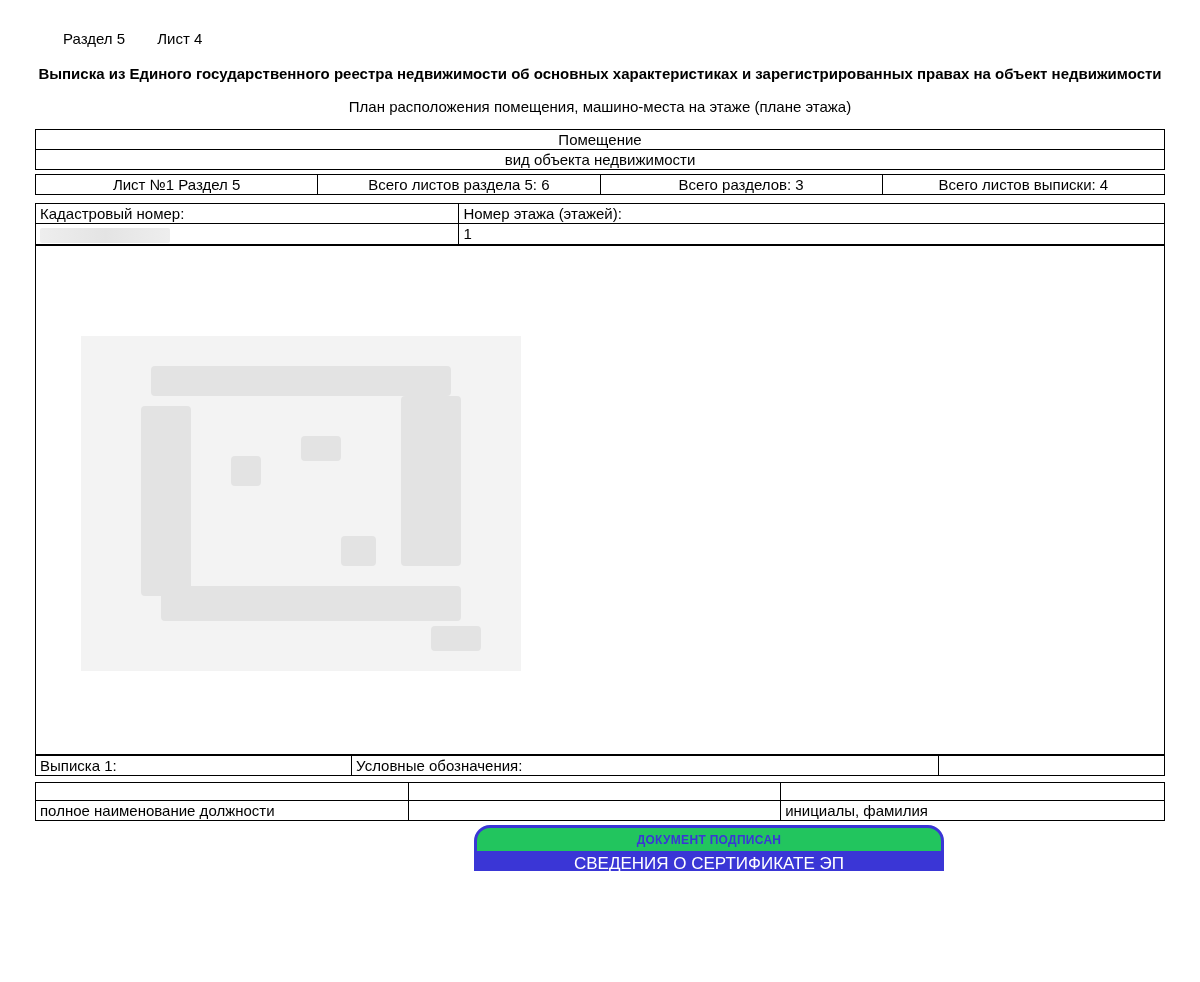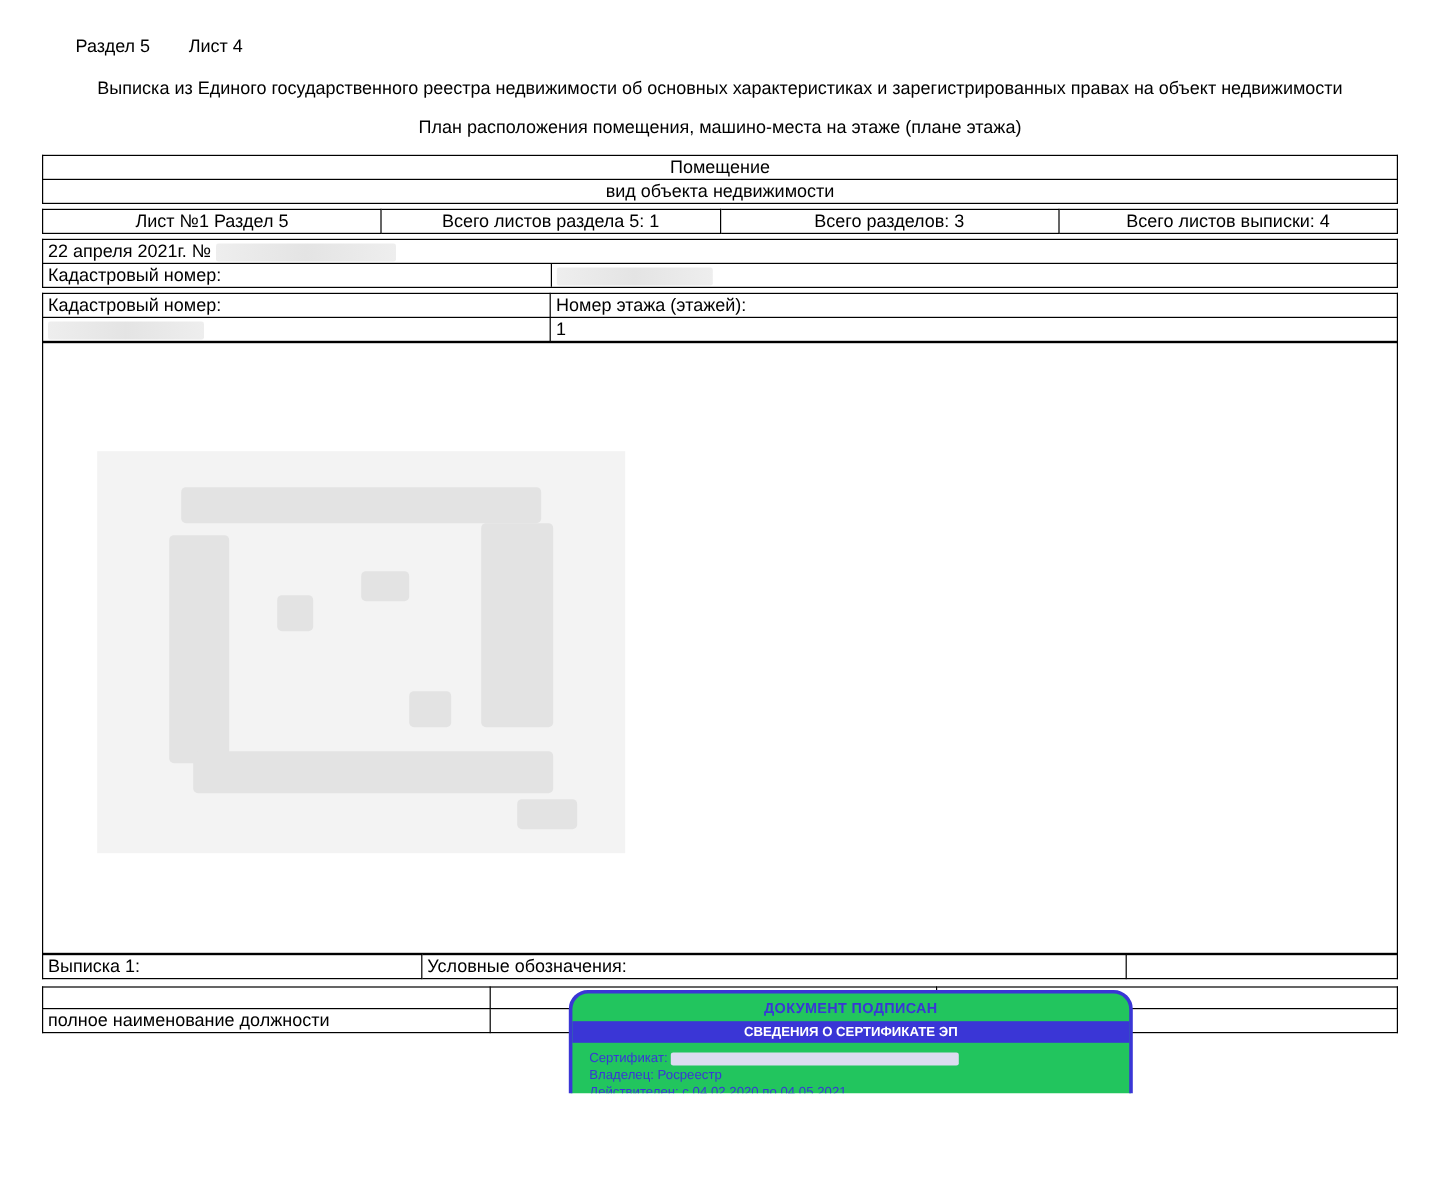--- a/index.html
+++ b/index.html
@@ -15,20 +15,21 @@
       text-align: left;
       font-size: 15px;
       margin-bottom: 18px;
       padding-right: 50px;
     }
     .top-right span { margin-left: 28px; }
     .title1 {
       text-align: center;
       font-size: 15px;
       margin-bottom: 6px;
+      font-weight: bold;
     }
     .title2 {
       text-align: center;
       font-size: 15px;
       margin-bottom: 14px;
       margin-top: 16px;
     }
     table {
       border-collapse: collapse;
       width: 100%;
@@ -83,24 +84,24 @@
       text-align: center;
       color: #3a36d6;
       font-size: 12px;
       font-weight: bold;
       letter-spacing: 0.3px;
     }
     .stamp .bar {
       background: #3a36d6;
       color: #fff;
       text-align: center;
-      font-size: 11px;
+      font-size: 17px;
       padding: 3px 0;
       margin: 4px 0 6px 0;
-      font-weight: bold;
+      font-weight: normal;
     }
     .stamp .row {
       color: #3a36d6;
       font-size: 11px;
       padding: 1px 14px;
     }
     .page-wrap { position: relative; }
     .mp-text {
       text-align: center;
       font-size: 15px;
@@ -131,50 +132,29 @@
         </tr>
   </tbody>
     </table>
 
   <div style="height:4px"></div>
 
   <table>
     <tbody>
         <tr>
       <td class="center" style="width:25%">Лист №1  Раздел 5</td>
-      <td class="center" style="width:25%">Всего листов раздела 5: 1</td>
+      <td class="center" style="width:25%">Всего листов раздела 5: 6</td>
       <td class="center" style="width:25%">Всего разделов: 3</td>
       <td class="center" style="width:25%">Всего листов выписки: 4</td>
     </tr>
   </tbody>
     </table>
 
   <div style="height:4px"></div>
 
-  <table>
-    <tbody>
-        <tr>
-      <td>
-        <span>22 апреля 2021г. № </span><span class="redacted" style="width:150px"></span>
-      </td>
-    </tr>
-    <tr>
-      <td style="padding:0">
-        <table style="border:none;border-collapse:collapse;width:100%">
-          <tbody>
-                <tr>
-            <td style="border:none;border-right:1px solid #000;width:37.5%">Кадастровый номер:</td>
-            <td style="border:none"><span class="redacted" style="width:130px"></span></td>
-          </tr>
-        </tbody>
-            </table>
-      </td>
-    </tr>
-  </tbody>
-    </table>
 
   <div style="height:4px"></div>
 
   <table>
     <tbody>
         <tr>
       <td style="width:37.5%">Кадастровый номер:</td>
       <td>Номер этажа (этажей):</td>
     </tr>
     <tr>

